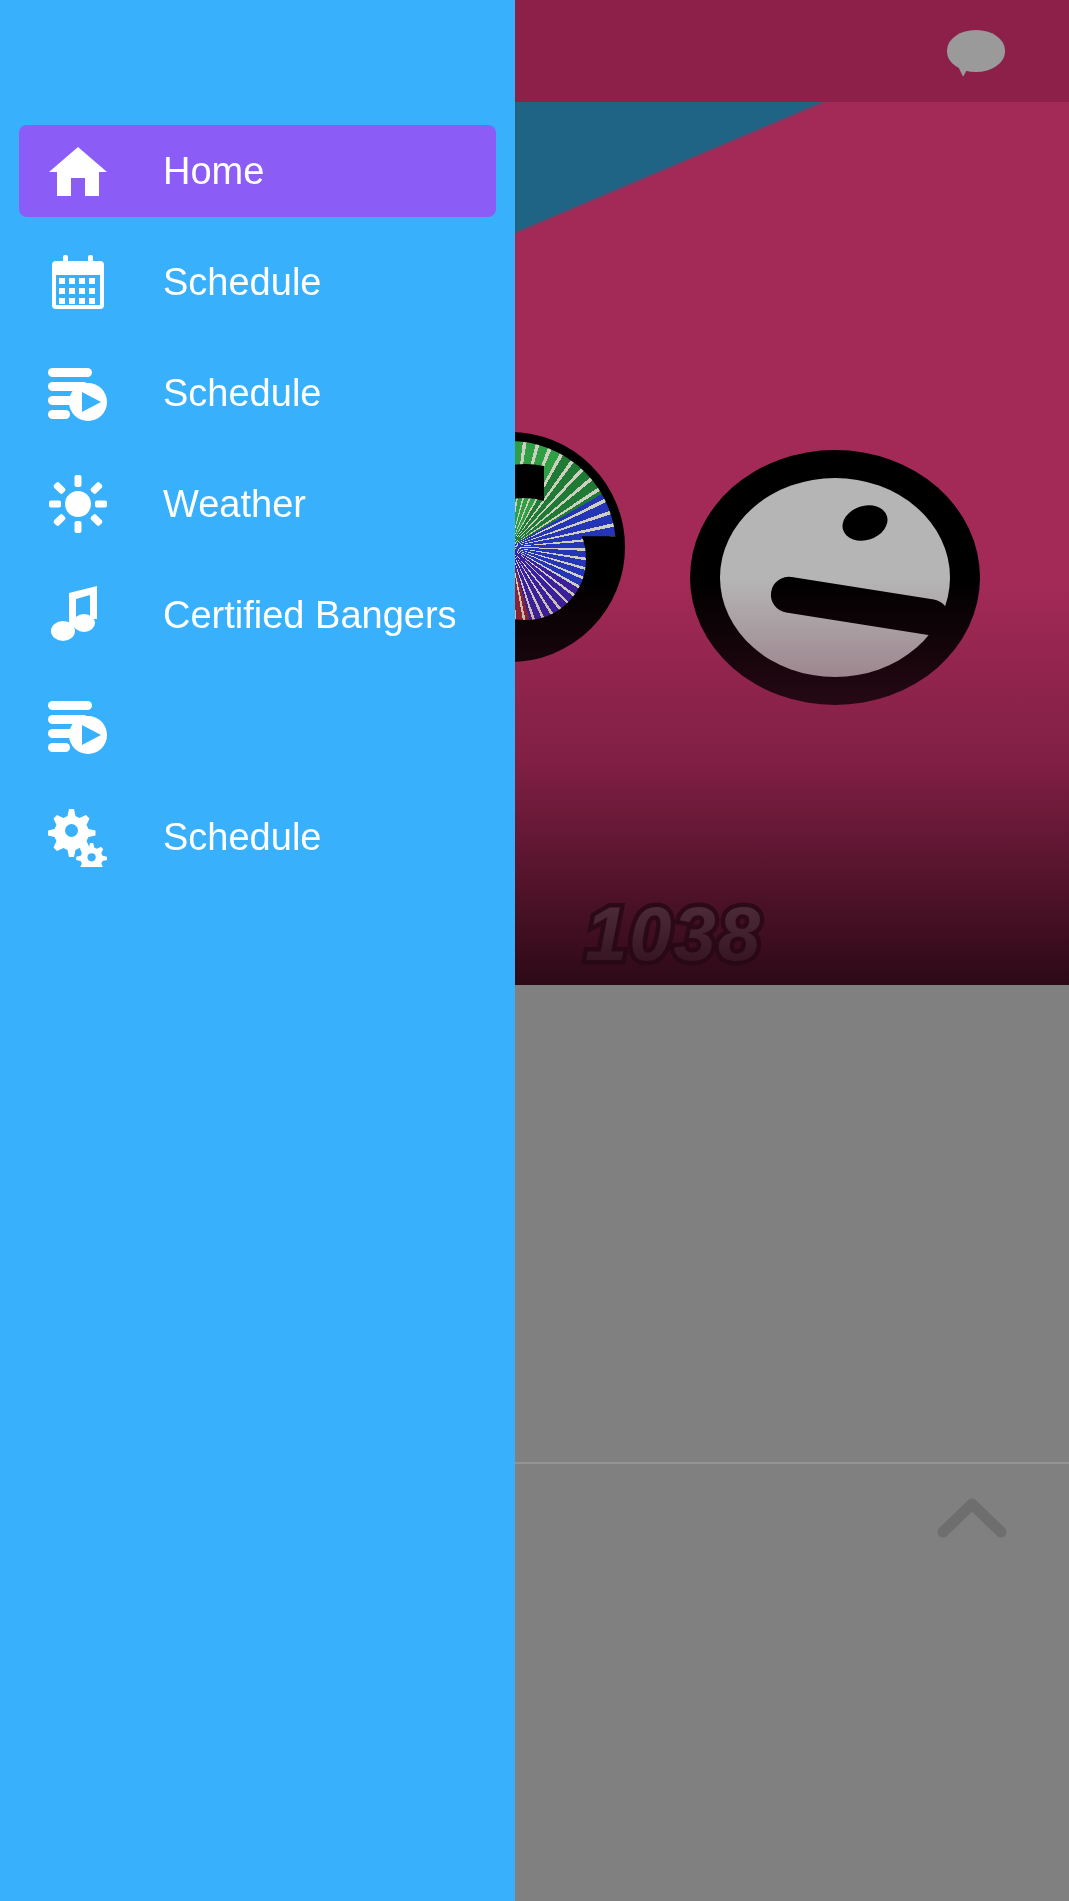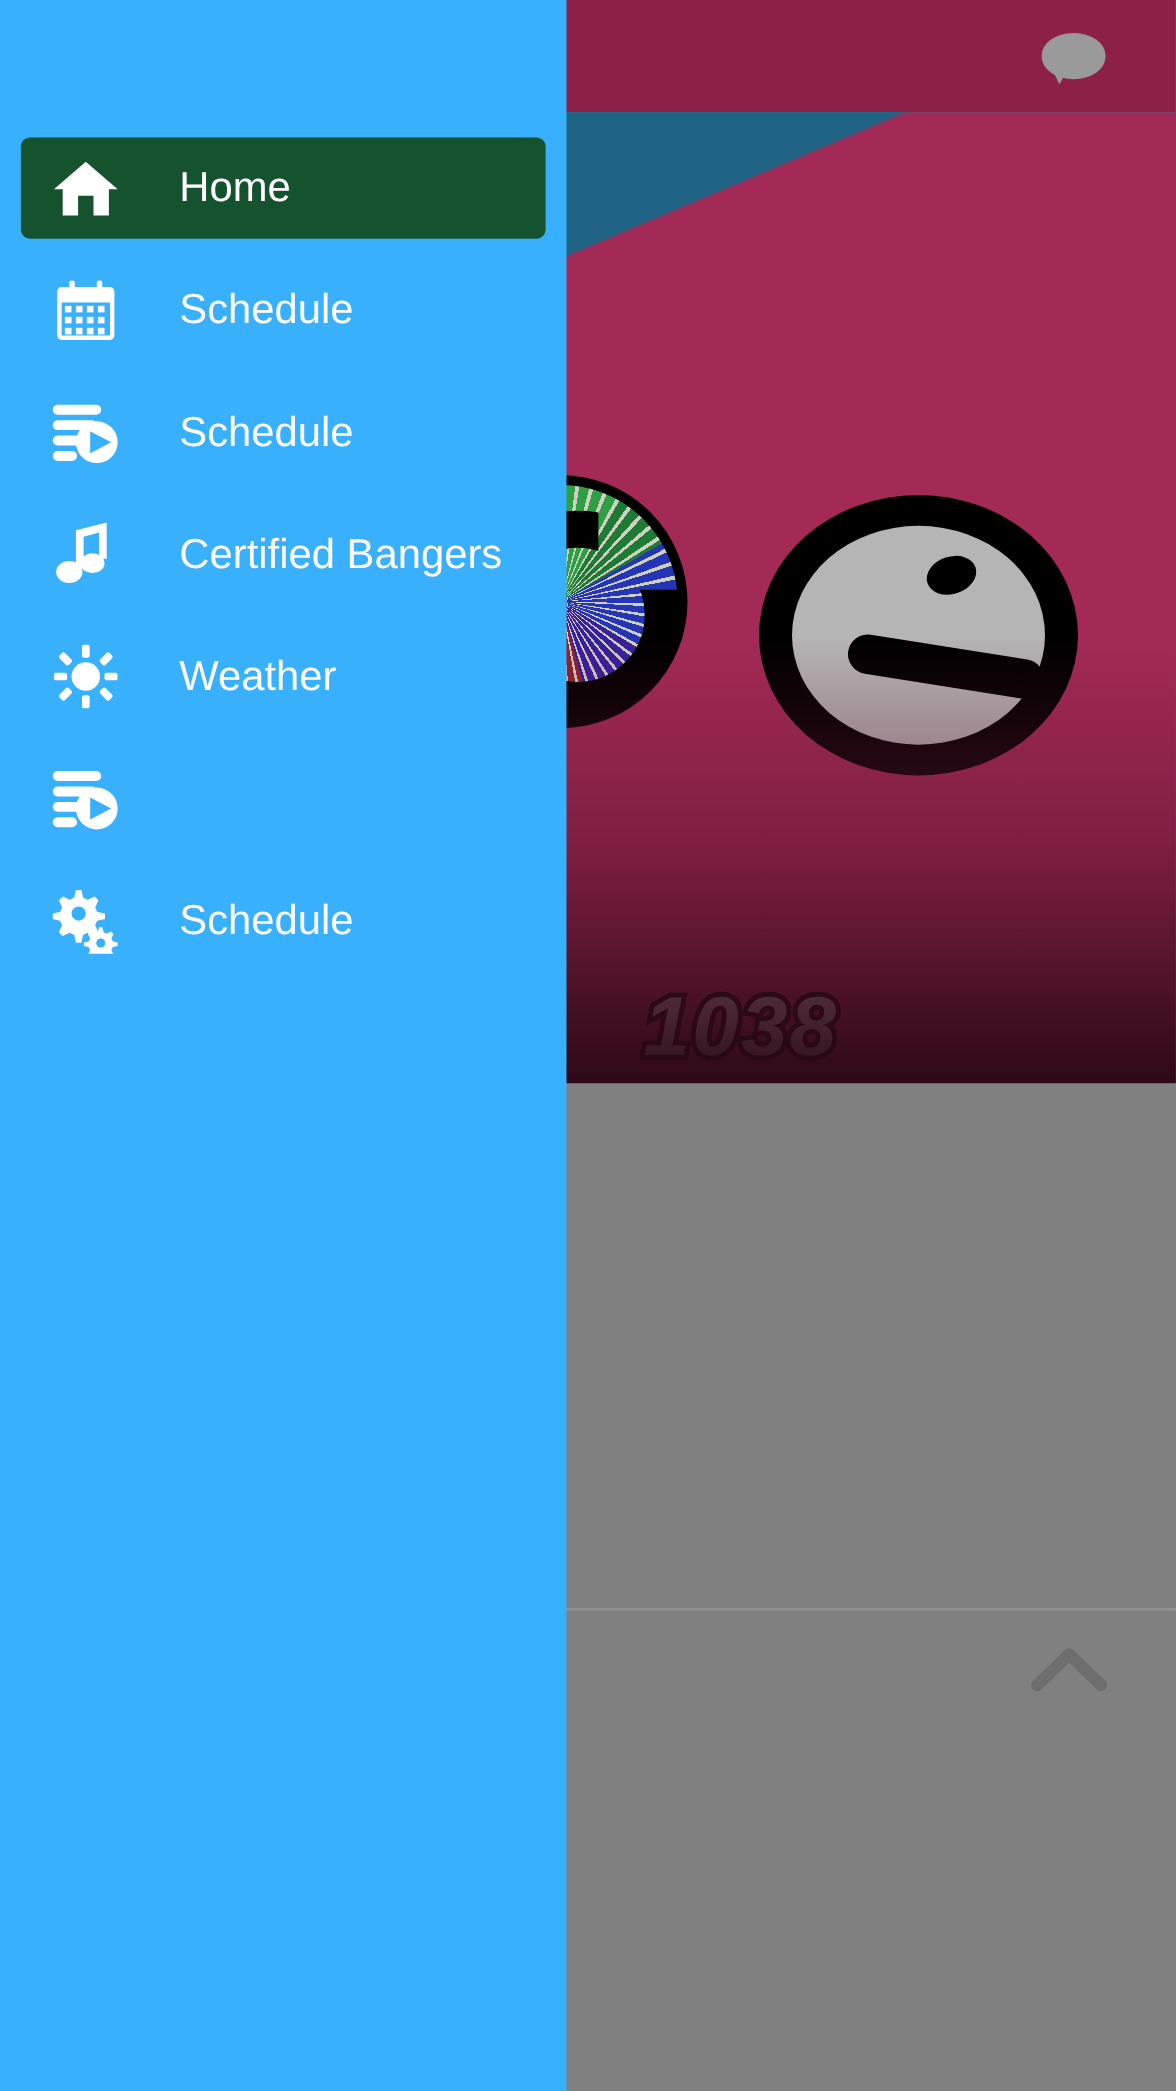--- a/index.html
+++ b/index.html
@@ -201,21 +201,21 @@
   .nav-item {
     position: relative;
     display: flex;
     align-items: center;
     height: 92px;
     margin: 0 19px 19px 19px;
     border-radius: 8px;
     padding-left: 24px;
   }
   .nav-item.active {
-    background: #14532d;
+    background: #8b5cf6;
   }
   .nav-icon {
     width: 70px;
     min-width: 70px;
     height: 70px;
     display: flex;
     align-items: center;
     justify-content: center;
   }
   .nav-icon svg { display: block; }
@@ -315,50 +315,50 @@
             </g>
             <circle cx="41" cy="38" r="19" fill="#ffffff"></circle>
             <path d="M35 28 L54 38 L35 48 Z" fill="#38b0fb"></path>
           </svg>
         </span>
         <span class="nav-label">Schedule</span>
       </div>
 
       <div class="nav-item">
         <span class="nav-icon">
-          <svg width="54" height="60" viewBox="0 0 54 60" aria-hidden="true">
-            <path d="M18 42 L18 8 L46 1 L46 34 L39 34 L39 10 L25 14 L25 42 Z" fill="#ffffff"></path>
-            <ellipse cx="12" cy="46" rx="12" ry="10" fill="#ffffff"></ellipse>
-            <ellipse cx="33" cy="38" rx="11" ry="9" fill="#ffffff"></ellipse>
-          </svg>
-        </span>
-        <span class="nav-label">Certified Bangers</span>
-      </div>
-
-      <div class="nav-item">
-        <span class="nav-icon">
           <svg width="58" height="58" viewBox="0 0 58 58" aria-hidden="true">
             <circle cx="29" cy="29" r="13" fill="#ffffff"></circle>
             <g fill="#ffffff">
               <rect x="25.5" y="0" width="7" height="12" rx="2"></rect>
               <rect x="25.5" y="46" width="7" height="12" rx="2"></rect>
               <rect x="0" y="25.5" width="12" height="7" rx="2"></rect>
               <rect x="46" y="25.5" width="12" height="7" rx="2"></rect>
               <rect x="7" y="7" width="7" height="12" rx="2" transform="rotate(-45 10.5 13)"></rect>
               <rect x="44" y="7" width="7" height="12" rx="2" transform="rotate(45 47.5 13)"></rect>
               <rect x="7" y="39" width="7" height="12" rx="2" transform="rotate(45 10.5 45)"></rect>
               <rect x="44" y="39" width="7" height="12" rx="2" transform="rotate(-45 47.5 45)"></rect>
             </g>
           </svg>
         </span>
         <span class="nav-label">Weather</span>
       </div>
 
       <div class="nav-item">
         <span class="nav-icon">
+          <svg width="54" height="60" viewBox="0 0 54 60" aria-hidden="true">
+            <path d="M18 42 L18 8 L46 1 L46 34 L39 34 L39 10 L25 14 L25 42 Z" fill="#ffffff"></path>
+            <ellipse cx="12" cy="46" rx="12" ry="10" fill="#ffffff"></ellipse>
+            <ellipse cx="33" cy="38" rx="11" ry="9" fill="#ffffff"></ellipse>
+          </svg>
+        </span>
+        <span class="nav-label">Certified Bangers</span>
+      </div>
+
+      <div class="nav-item">
+        <span class="nav-icon">
           <svg width="62" height="58" viewBox="0 0 62 58" aria-hidden="true">
             <g fill="#ffffff">
               <rect x="1" y="4" width="44" height="9" rx="4.5"></rect>
               <rect x="1" y="18" width="40" height="9" rx="4.5"></rect>
               <rect x="1" y="32" width="30" height="9" rx="4.5"></rect>
               <rect x="1" y="46" width="22" height="9" rx="4.5"></rect>
             </g>
             <circle cx="41" cy="38" r="19" fill="#ffffff"></circle>
             <path d="M35 28 L54 38 L35 48 Z" fill="#38b0fb"></path>
           </svg>

